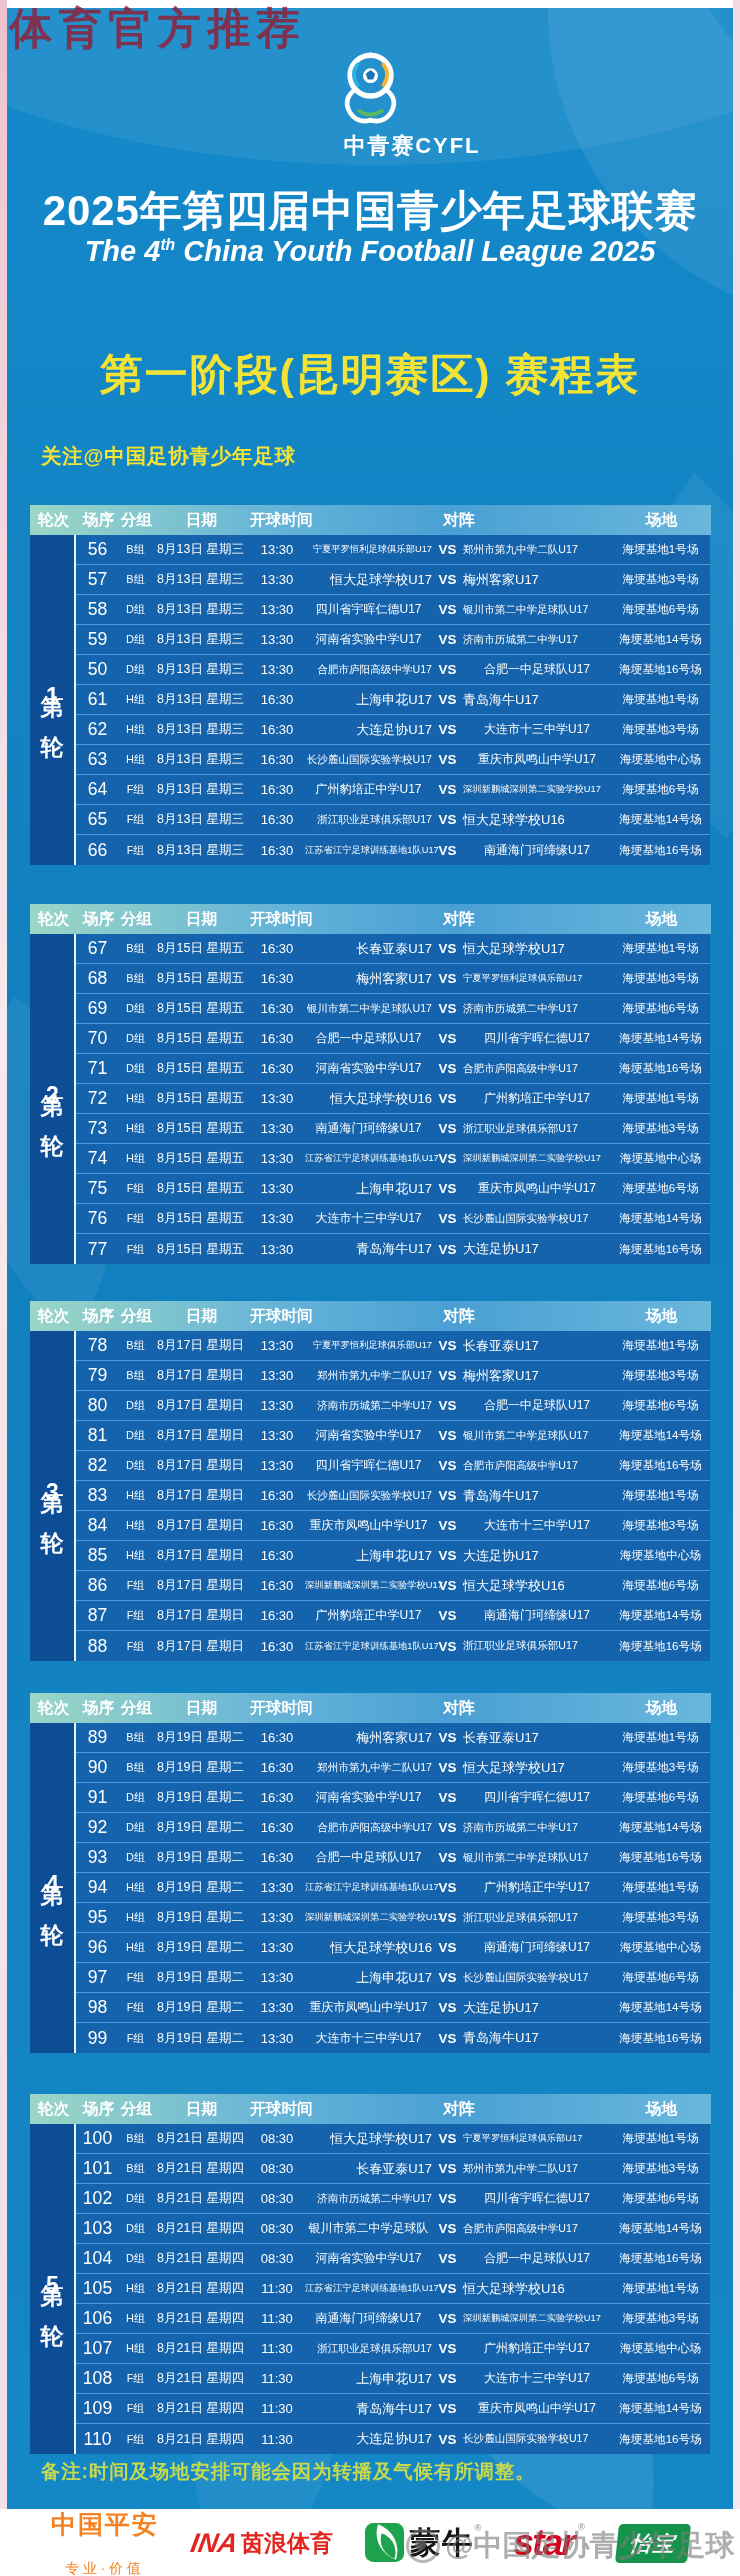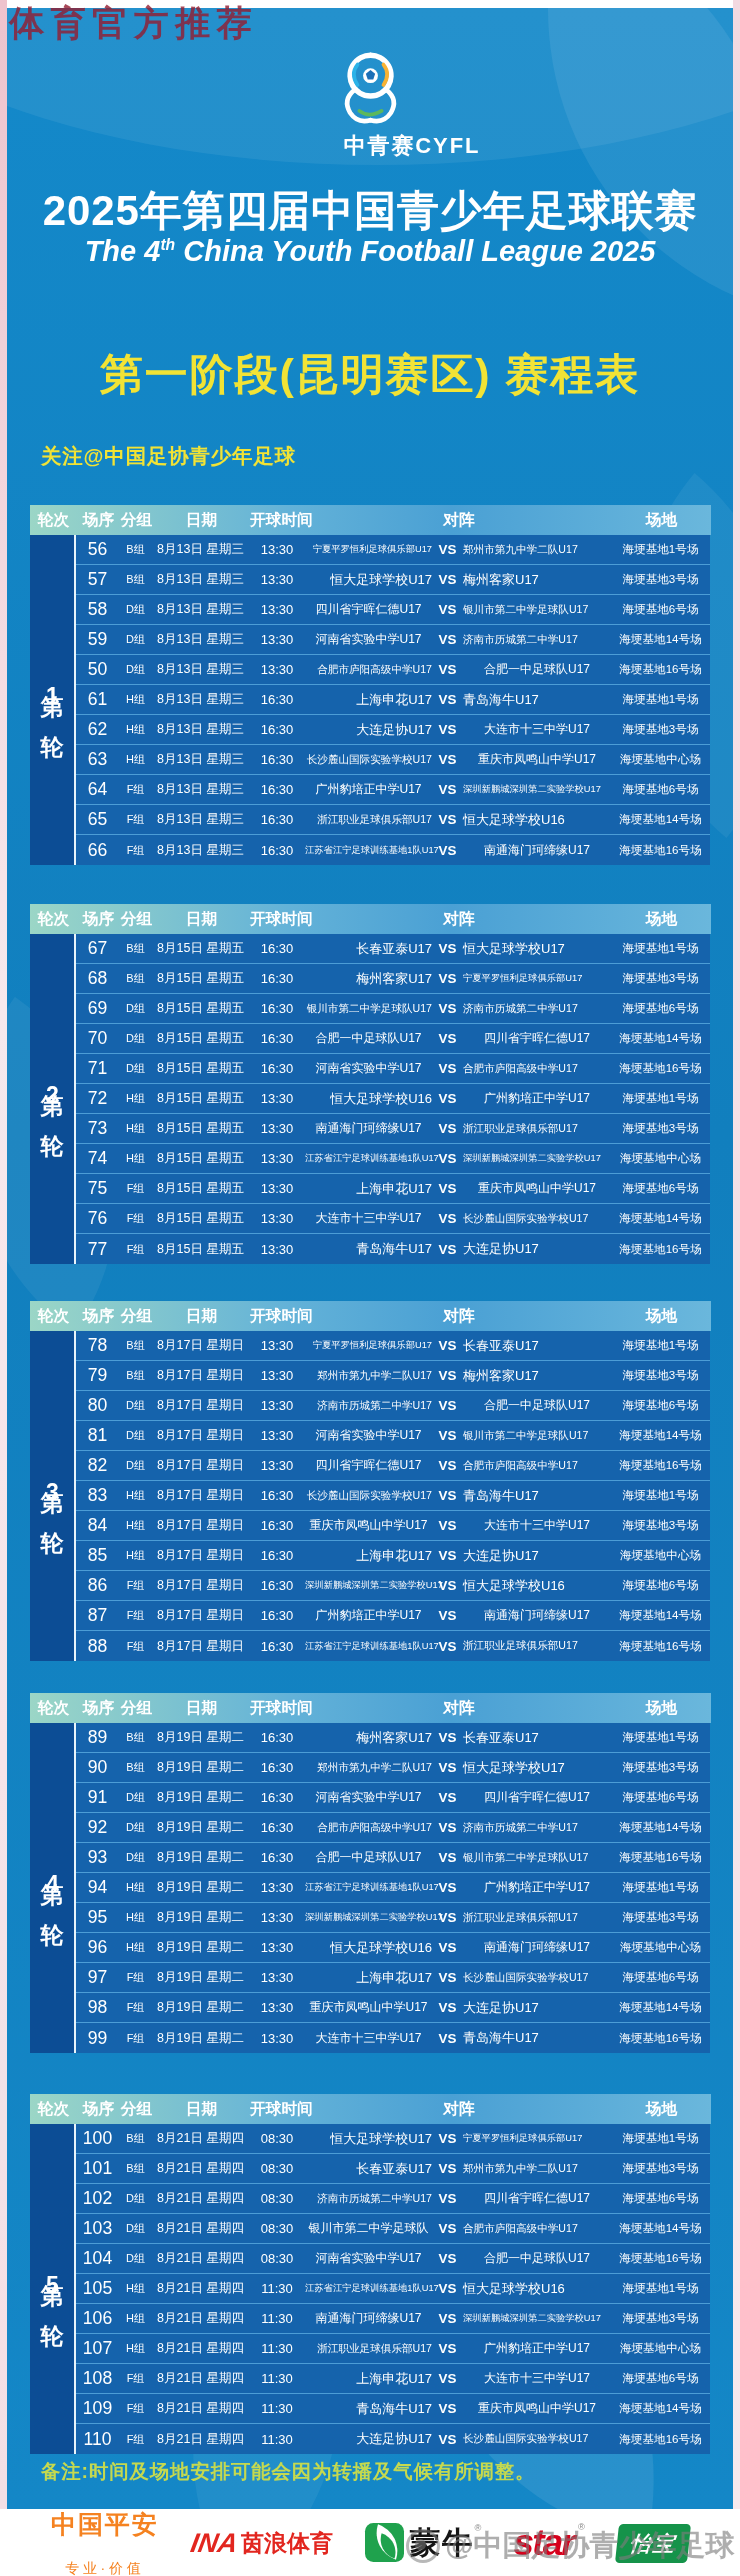--- a/index.html
+++ b/index.html
@@ -8,21 +8,21 @@
   .edge-top{position:absolute;left:0;top:0;width:740px;height:8.3px;background:#ffffff;}
   .edge-left{position:absolute;left:0;top:0;width:6.5px;height:2509px;background:linear-gradient(180deg,#eec3cd,#f7e9ed 40%,#f3dfe5);}
   .edge-right{position:absolute;right:0;top:0;width:7.4px;height:2509px;background:linear-gradient(180deg,#f3d9e0,#f7e9ed);}
   .poster{position:absolute;left:6.5px;top:8.3px;width:726px;height:2501px;overflow:hidden;
           background:linear-gradient(180deg,#1489ca 0%,#117fbe 45%,#1487c7 100%);}
   .leaf{position:absolute;border-radius:0 100% 0 100%;background:rgba(255,255,255,0.08);}
   .band{position:absolute;border-radius:50%;background:rgba(255,255,255,0.07);}
 
   
   .wm-top{position:absolute;left:9.3px;top:0px;font-family:Liberation Sans, sans-serif;
-          font-size:35px;font-weight:700;color:rgba(148,28,48,0.8);letter-spacing:6.5px;white-space:nowrap;}
+          font-size:43px;font-weight:700;color:rgba(148,28,48,0.8);letter-spacing:6.5px;white-space:nowrap;}
   .logo-wrap{position:absolute;left:0;top:46px;width:740px;text-align:center;}
   .logo-text{position:absolute;left:0;top:131px;width:740px;text-align:center;color:#fff;
              font-size:22px;font-weight:800;letter-spacing:1.9px;padding-left:42px;}
   .title-cn{position:absolute;left:0;top:183px;width:740px;text-align:center;color:#ffffff;
             font-size:42px;font-weight:800;letter-spacing:0.9px;}
   .title-en{position:absolute;left:0;top:235px;width:740px;text-align:center;color:#ffffff;
             font-size:29px;font-weight:700;font-style:italic;}
   .title-en sup{font-size:15.7px;}
   .subtitle{position:absolute;left:0;top:283px;width:740px;text-align:center;color:#fdfae6;
             font-size:34px;font-weight:700;letter-spacing:1.9px;}

